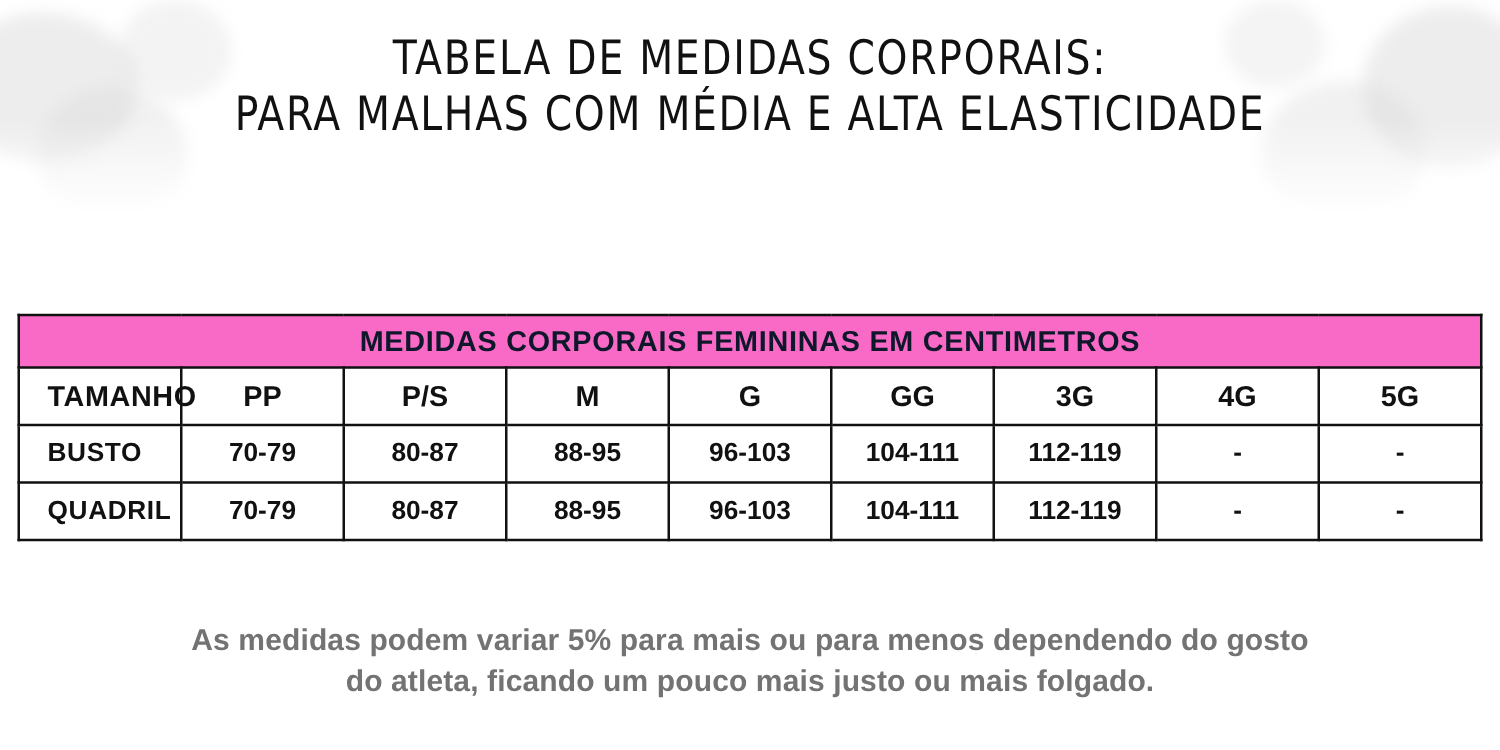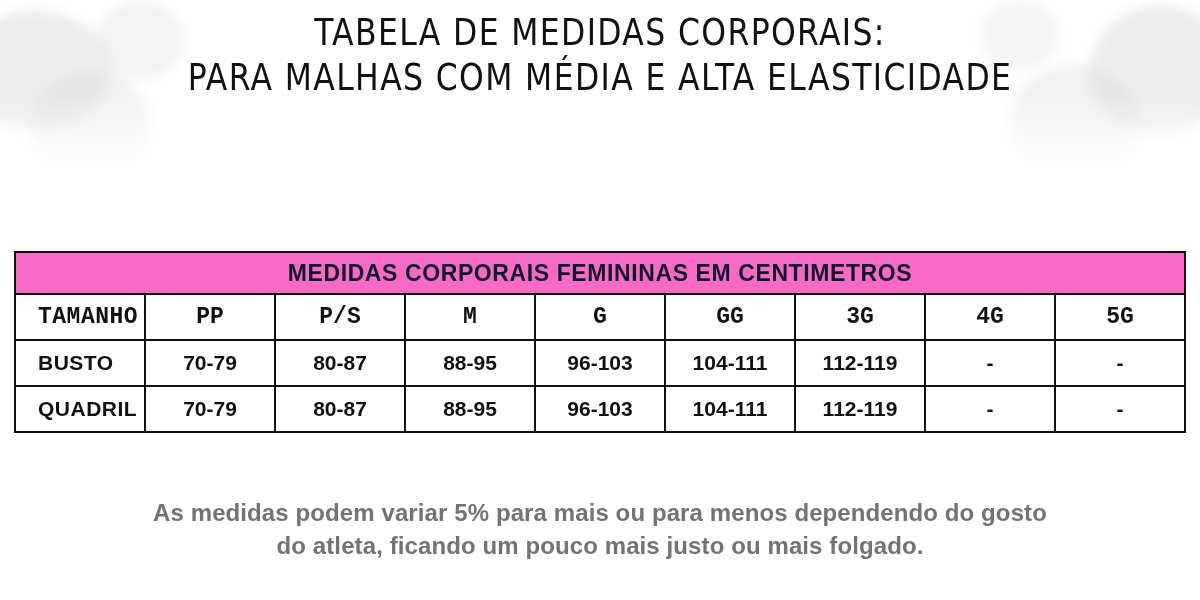--- a/index.html
+++ b/index.html
@@ -42,21 +42,21 @@
   .bg-wash .fade {
     position: absolute;
     left: 0; bottom: 0;
     width: 1200px; height: 90px;
     background: linear-gradient(to bottom, rgba(255,255,255,0), #ffffff 85%);
   }
 
   .title-block {
     position: relative;
     z-index: 2;
-    padding-top: 10px;
+    padding-top: 24px;
     text-align: center;
   }
   .title-line {
     font-family: "DejaVu Sans Condensed", "Liberation Sans Narrow", "Liberation Sans", sans-serif;
     font-weight: 400;
     letter-spacing: 1.5px;
     color: #111111;
     line-height: 1.18;
     transform: scaleX(0.92);
   }
@@ -90,21 +90,21 @@
     font-size: 23px;
     letter-spacing: .6px;
     height: 40px;
     color: #0f172a;
   }
   .col-label {
     text-align: left !important;
     padding-left: 22px !important;
     letter-spacing: .5px;
   }
-  tr.head-row td { font-size: 23px; font-family: Liberation Mono, monospace; }
+  tr.head-row td { font-size: 23px; }
   tr.head-row td.col-label { font-size: 23px; }
 
   .footnote {
     position: absolute;
     left: 0;
     top: 496px;
     width: 1200px;
     text-align: center;
     font-size: 24px;
     font-weight: bold;

